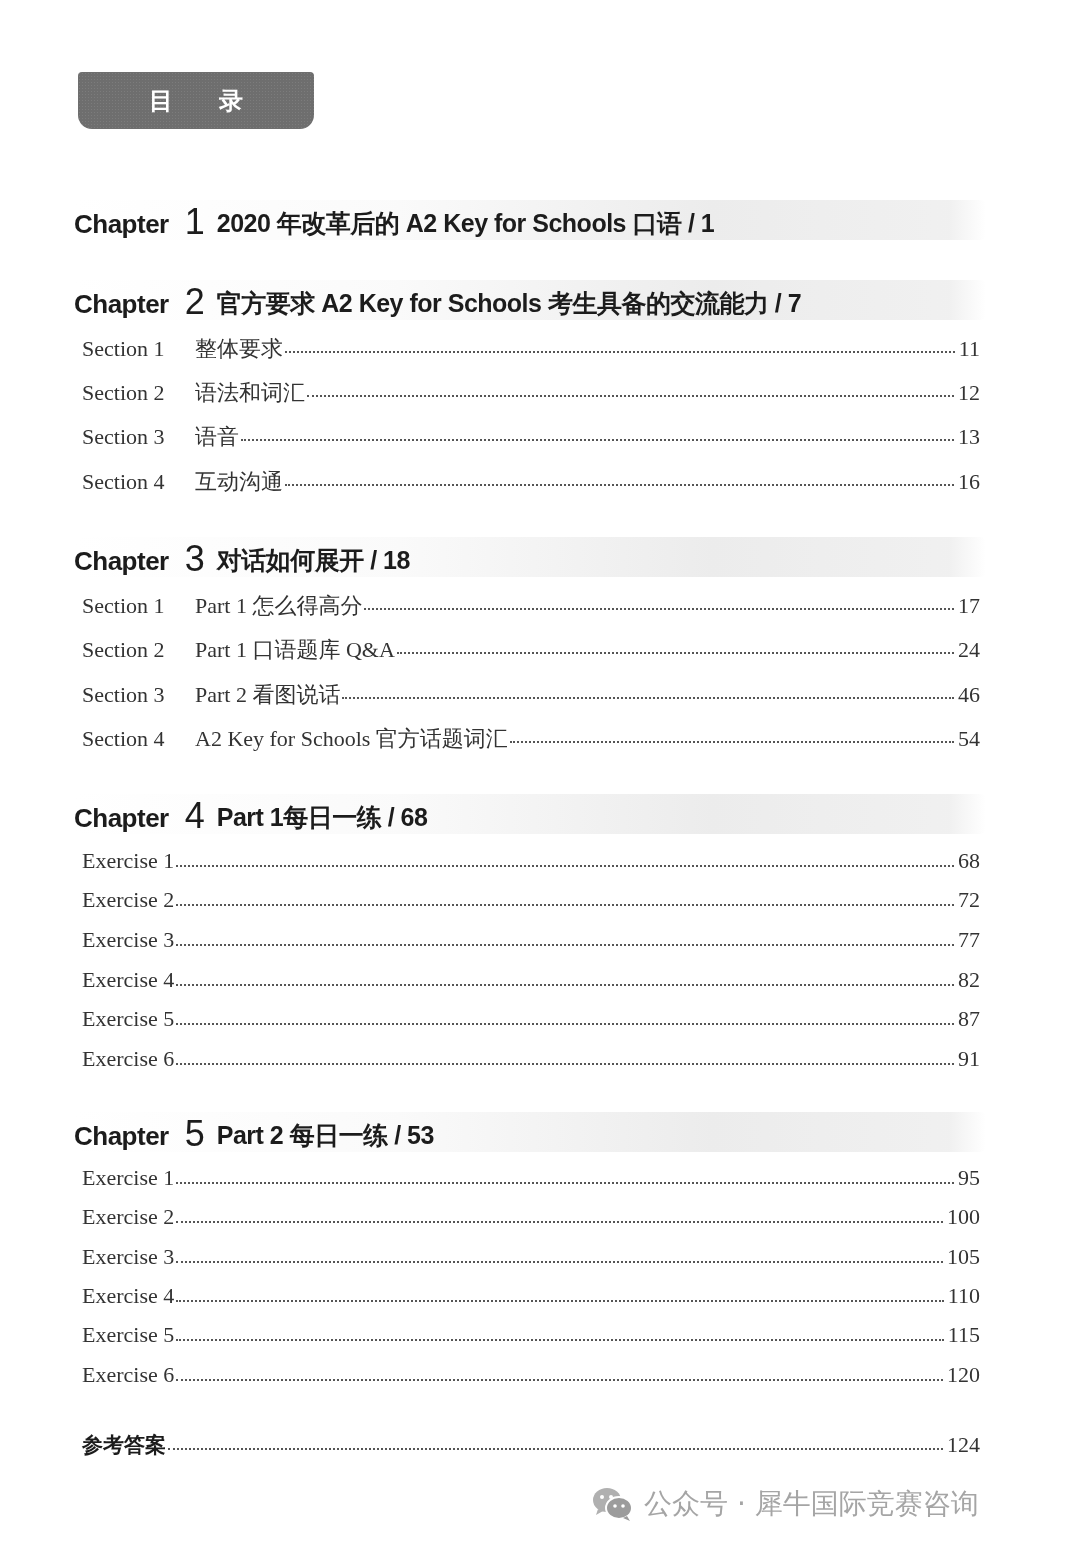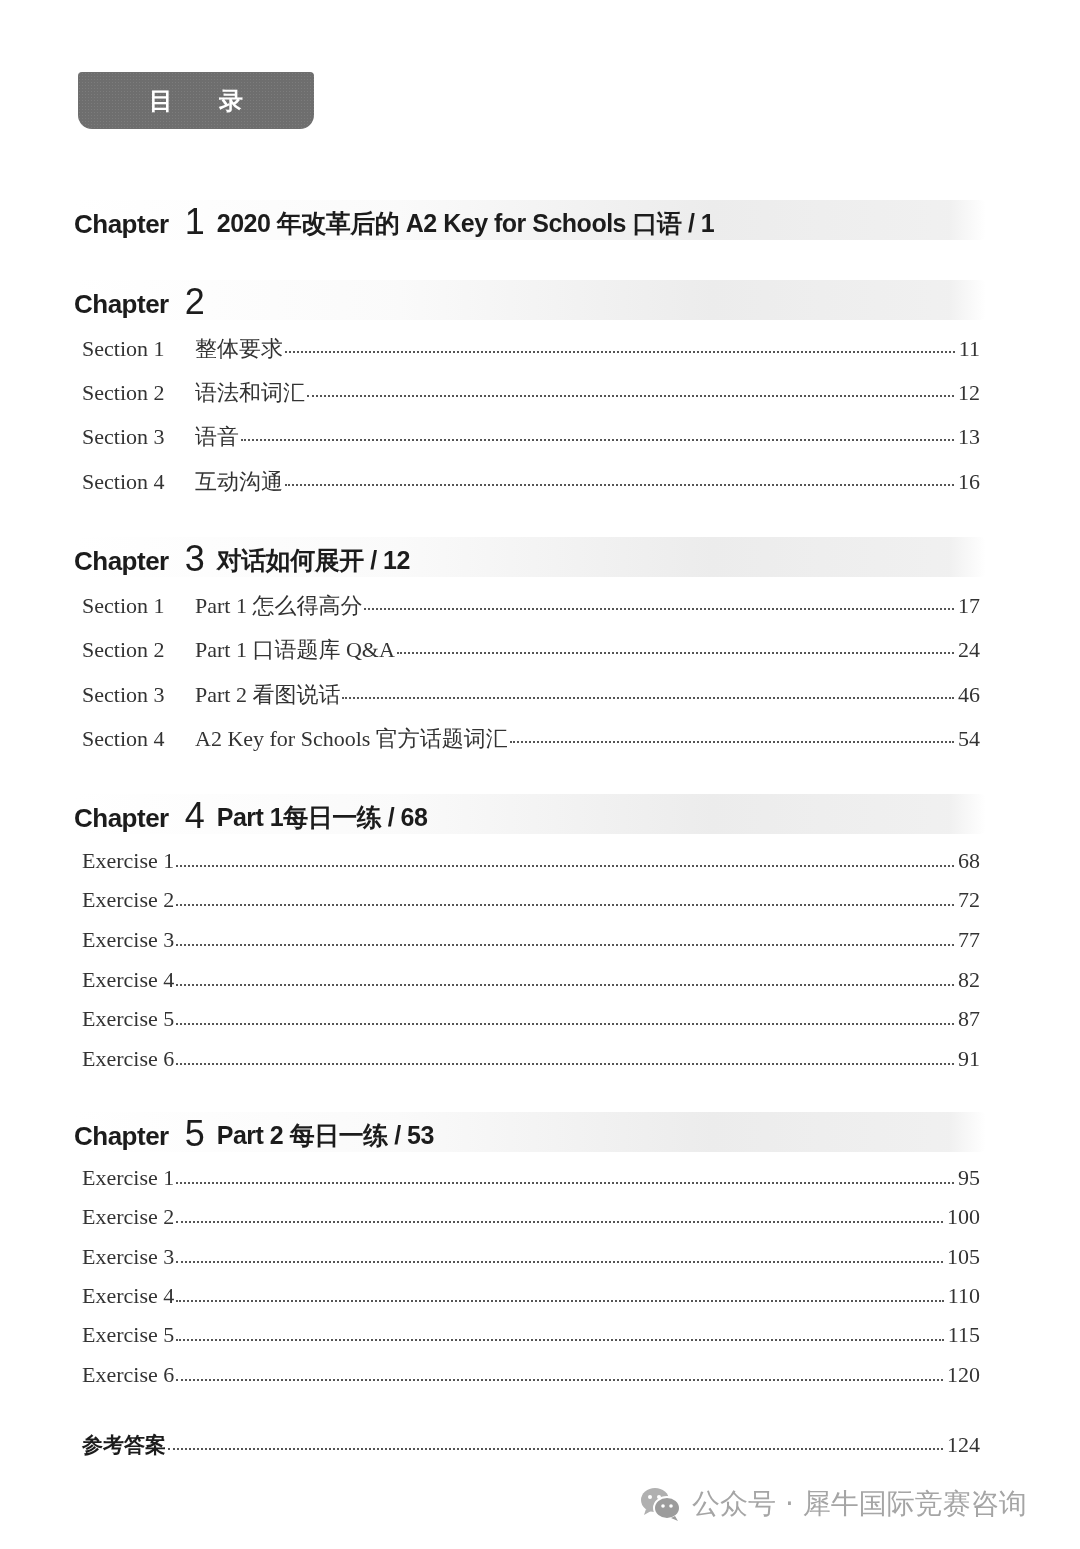--- a/index.html
+++ b/index.html
@@ -81,21 +81,21 @@
     }
     .entry .e-page { white-space: nowrap; }
     .answers .e-label {
       font-family: "DejaVu Sans", sans-serif;
       font-weight: bold;
       font-size: 21px;
       color: #1c1c1c;
     }
     .watermark {
       position: absolute;
-      left: 640px; top: 1485px;
+      left: 592px; top: 1485px;
       display: flex; align-items: center;
       font-family: "DejaVu Sans", sans-serif;
       font-size: 28px;
       color: #a5a5a5;
     }
     .wechat-icon { width: 42px; height: 36px; margin-right: 10px; }
   </style>
 </head>
 <body>
 
@@ -105,20 +105,21 @@
 
 <div class="chapter" style="top:200px;">
   <span class="ch-label">Chapter</span>
   <span class="ch-num">1</span>
   <span class="ch-title">2020 年改革后的 A2 Key for Schools 口语 / 1</span>
 </div>
 
 <div class="chapter" style="top:280px;">
   <span class="ch-label">Chapter</span>
   <span class="ch-num">2</span>
+  <span class="ch-title">官方要求 A2 Key for Schools 考生具备的交流能力 / 7</span>
 </div>
 <div class="entry" style="top:334px;">
   <span class="e-sec">Section 1</span>
   <span class="e-label">整体要求</span>
   <span class="leader"></span>
   <span class="e-page">11</span>
 </div>
 <div class="entry" style="top:378px;">
   <span class="e-sec">Section 2</span>
   <span class="e-label">语法和词汇</span>
@@ -134,21 +135,21 @@
 <div class="entry" style="top:467px;">
   <span class="e-sec">Section 4</span>
   <span class="e-label">互动沟通</span>
   <span class="leader"></span>
   <span class="e-page">16</span>
 </div>
 
 <div class="chapter" style="top:537px;">
   <span class="ch-label">Chapter</span>
   <span class="ch-num">3</span>
-  <span class="ch-title">对话如何展开 / 12</span>
+  <span class="ch-title">对话如何展开 / 18</span>
 </div>
 <div class="entry" style="top:591px;">
   <span class="e-sec">Section 1</span>
   <span class="e-label">Part 1 怎么得高分</span>
   <span class="leader"></span>
   <span class="e-page">17</span>
 </div>
 <div class="entry" style="top:635px;">
   <span class="e-sec">Section 2</span>
   <span class="e-label">Part 1 口语题库 Q&amp;A</span>

